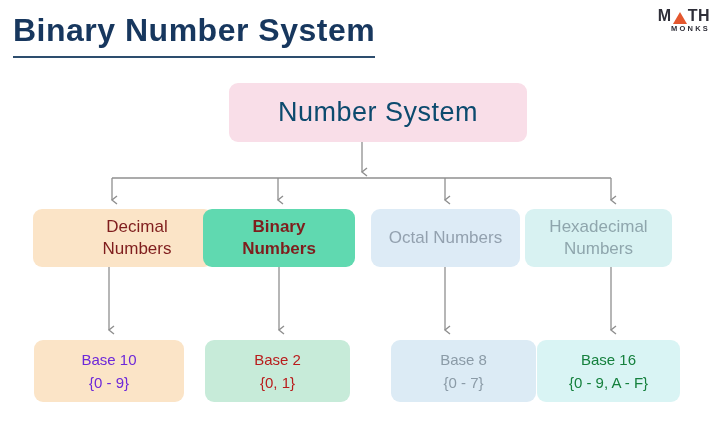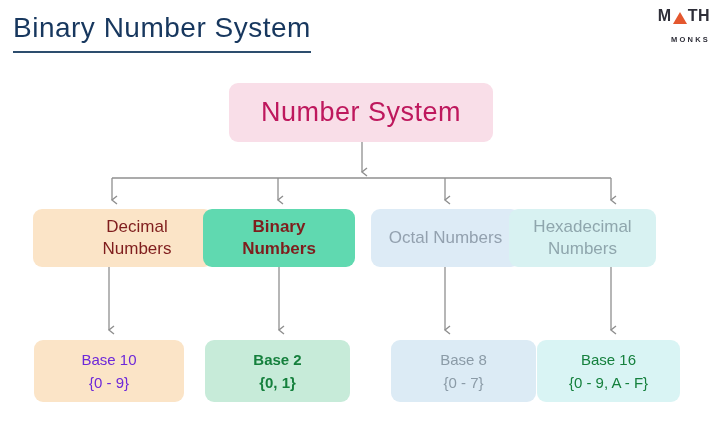--- a/index.html
+++ b/index.html
@@ -3,61 +3,61 @@
 <meta charset="utf-8">
 <style>
   html,body{margin:0;padding:0;}
   body{
     width:720px;height:441px;position:relative;overflow:hidden;
     background:#ffffff;font-family:"Liberation Sans", sans-serif;
   }
   
   .page-title{
     position:absolute;left:13px;top:12px;
-    font-size:28px;font-weight:400;color:#17375e;
+    font-size:32px;font-weight:700;color:#17375e;
     letter-spacing:0.5px;padding-bottom:7px;
     border-bottom:2px solid #2d4d6e;
   }
   .logo{
     position:absolute;right:10px;top:8px;width:64px;
     display:flex;flex-direction:column;align-items:flex-end;
   }
   .logo-top{
     display:flex;align-items:flex-end;
     font-size:16px;font-weight:700;color:#2e2e38;letter-spacing:0.5px;line-height:1;
   }
   .logo-triangle{
     width:0;height:0;margin:0 1px;
     border-left:7px solid transparent;border-right:7px solid transparent;
     border-bottom:12px solid #e4572e;
   }
   .logo-sub{
     font-size:7.5px;font-weight:700;color:#2e2e38;
-    letter-spacing:2.2px;margin-top:12px;line-height:1;
+    letter-spacing:2.2px;margin-top:1px;line-height:1;
   }
   
   .connectors{position:absolute;left:0;top:0;width:720px;height:441px;pointer-events:none;}
   
   .node{
     position:absolute;border-radius:9px;
     display:flex;flex-direction:column;align-items:center;justify-content:center;
     text-align:center;
   }
   .node-root{
-    left:229px;top:83px;width:264px;height:59px;
-    background:#f9dee8;color:#be185d;font-size:27px;letter-spacing:0.5px;
+    left:229px;top:83px;width:298px;height:59px;
+    background:#f9dee8;color:#0c4a6e;font-size:27px;letter-spacing:0.5px;
   }
   .row-mid{top:209px;height:58px;font-size:17px;line-height:1.32;}
   .row-base{top:340px;height:62px;font-size:15px;line-height:1.55;}
   .n-decimal{left:33px;width:152px;background:#fbe4c7;color:#7f1d1d;padding-left:28px;}
   .n-binary{left:203px;width:152px;background:#60d9b0;color:#7f1d1d;font-weight:700;}
   .n-octal{left:371px;width:149px;background:#ddebf6;color:#93a1af;}
-  .n-hex{left:509px;width:147px;background:#d8f2f2;color:#8fa6ad;}
+  .n-hex{left:525px;width:147px;background:#d8f2f2;color:#8fa6ad;}
   .n-base10{left:34px;width:150px;background:#fbe4c7;color:#6d28d9;}
-  .n-base2{left:205px;width:145px;background:#c7ebd9;color:#15803d;font-weight:700;}
+  .n-base2{left:205px;width:145px;background:#c7ebd9;color:#b91c1c;font-weight:400;}
   .n-base8{left:371px;width:145px;background:#dcebf5;color:#8b9ba7;margin-left:20px;}
   .n-base16{left:537px;width:143px;background:#d9f4f4;color:#15803d;}
   .node span{display:block;}
   .node .wrap{max-width:130px;}
 </style>
 </head>
 <body>
 
 <div class="page-title">Binary Number System</div>
 

